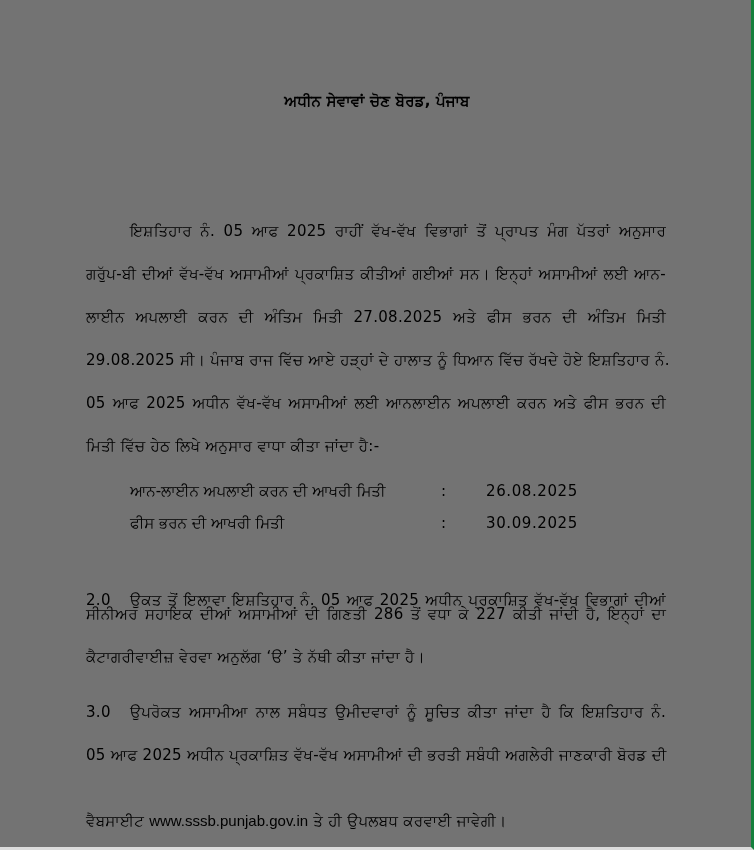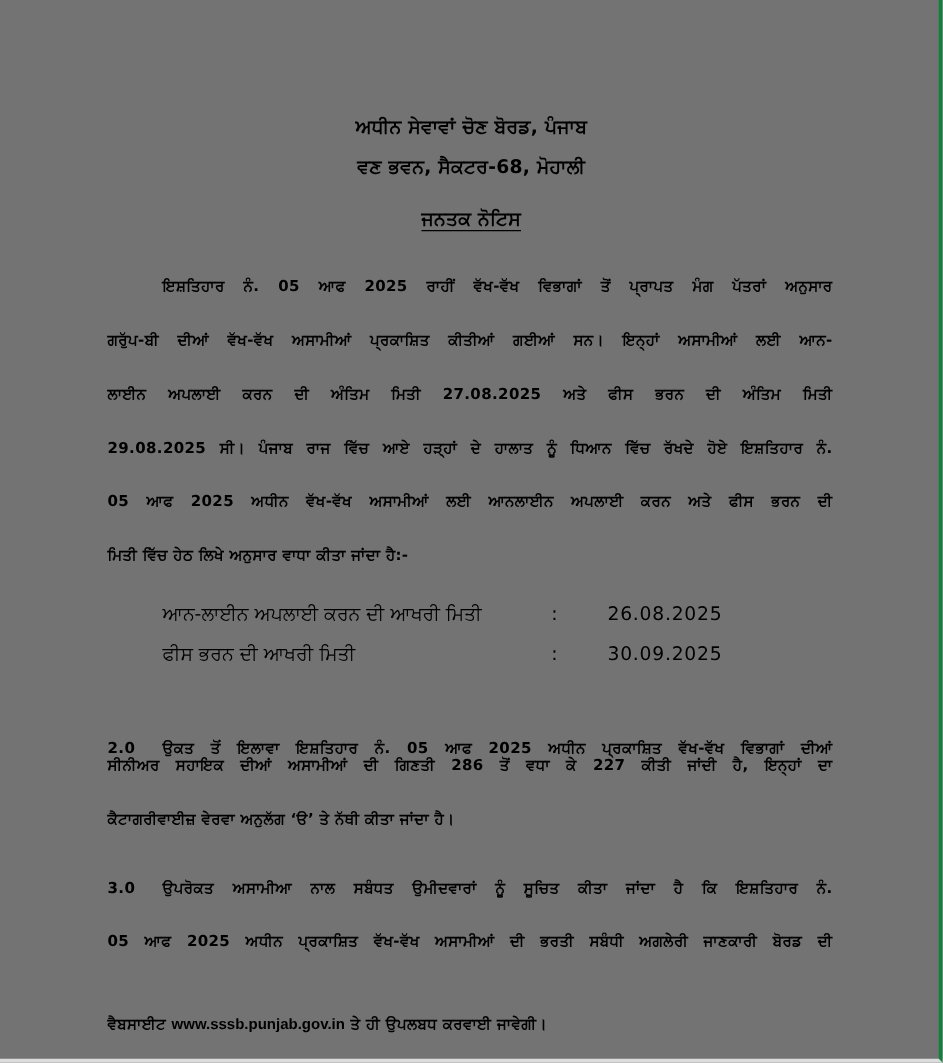--- a/index.html
+++ b/index.html
@@ -33,26 +33,25 @@
     font-size: 15px;
     letter-spacing: 0.2px;
   }
   .h1 { top: 92px; }
   .h2 { top: 124px; }
   .h3 { top: 166px; text-decoration: underline; text-underline-offset: 4px; }
   .line {
     position: absolute;
     left: 86px;
     width: 580px;
-    font-size: 12px;
+    font-size: 15px;
     white-space: nowrap;
     text-align: justify;
     text-align-last: justify;
     letter-spacing: 0.3px;
-    font-weight: bold;
   }
   .line.last { text-align-last: left; }
   .line.indent { left: 130px; width: 536px; }
   .dates-row {
     position: absolute;
     left: 130px;
     font-size: 15px;
     white-space: nowrap;
   }
   .dates-row .lbl { position: absolute; left: 0; }
@@ -60,22 +59,20 @@
   .dates-row .val { position: absolute; left: 356px; letter-spacing: 0.6px; }
   .url { font-family: "Liberation Sans", sans-serif; letter-spacing: 0; }
   .num { display: inline-block; width: 44px; text-align: left; }
 </style>
 </head>
 <body>
 
 <div class="page">
 
   <div class="heading h1">ਅਧੀਨ ਸੇਵਾਵਾਂ ਚੋਣ ਬੋਰਡ, ਪੰਜਾਬ</div>
-  <div class="heading h2">ਵਣ ਭਵਨ, ਸੈਕਟਰ-68, ਮੋਹਾਲੀ</div>
-  <div class="heading h3">ਜਨਤਕ ਨੋਟਿਸ</div>
 
   <div>
     <div class="line indent" style="top:222px;">ਇਸ਼ਤਿਹਾਰ ਨੰ. 05 ਆਫ 2025 ਰਾਹੀਂ ਵੱਖ-ਵੱਖ ਵਿਭਾਗਾਂ ਤੋਂ ਪ੍ਰਾਪਤ ਮੰਗ ਪੱਤਰਾਂ ਅਨੁਸਾਰ</div>
     <div class="line" style="top:265px;">ਗਰੁੱਪ-ਬੀ ਦੀਆਂ ਵੱਖ-ਵੱਖ ਅਸਾਮੀਆਂ ਪ੍ਰਕਾਸ਼ਿਤ ਕੀਤੀਆਂ ਗਈਆਂ ਸਨ। ਇਨ੍ਹਾਂ ਅਸਾਮੀਆਂ ਲਈ ਆਨ-</div>
     <div class="line" style="top:308px;">ਲਾਈਨ ਅਪਲਾਈ ਕਰਨ ਦੀ ਅੰਤਿਮ ਮਿਤੀ 27.08.2025 ਅਤੇ ਫੀਸ ਭਰਨ ਦੀ ਅੰਤਿਮ ਮਿਤੀ</div>
     <div class="line" style="top:351px;">29.08.2025 ਸੀ। ਪੰਜਾਬ ਰਾਜ ਵਿੱਚ ਆਏ ਹੜ੍ਹਾਂ ਦੇ ਹਾਲਾਤ ਨੂੰ ਧਿਆਨ ਵਿੱਚ ਰੱਖਦੇ ਹੋਏ ਇਸ਼ਤਿਹਾਰ ਨੰ.</div>
     <div class="line" style="top:394px;">05 ਆਫ 2025 ਅਧੀਨ ਵੱਖ-ਵੱਖ ਅਸਾਮੀਆਂ ਲਈ ਆਨਲਾਈਨ ਅਪਲਾਈ ਕਰਨ ਅਤੇ ਫੀਸ ਭਰਨ ਦੀ</div>
     <div class="line last" style="top:437px;">ਮਿਤੀ ਵਿੱਚ ਹੇਠ ਲਿਖੇ ਅਨੁਸਾਰ ਵਾਧਾ ਕੀਤਾ ਜਾਂਦਾ ਹੈ:-</div>
   </div>
 

